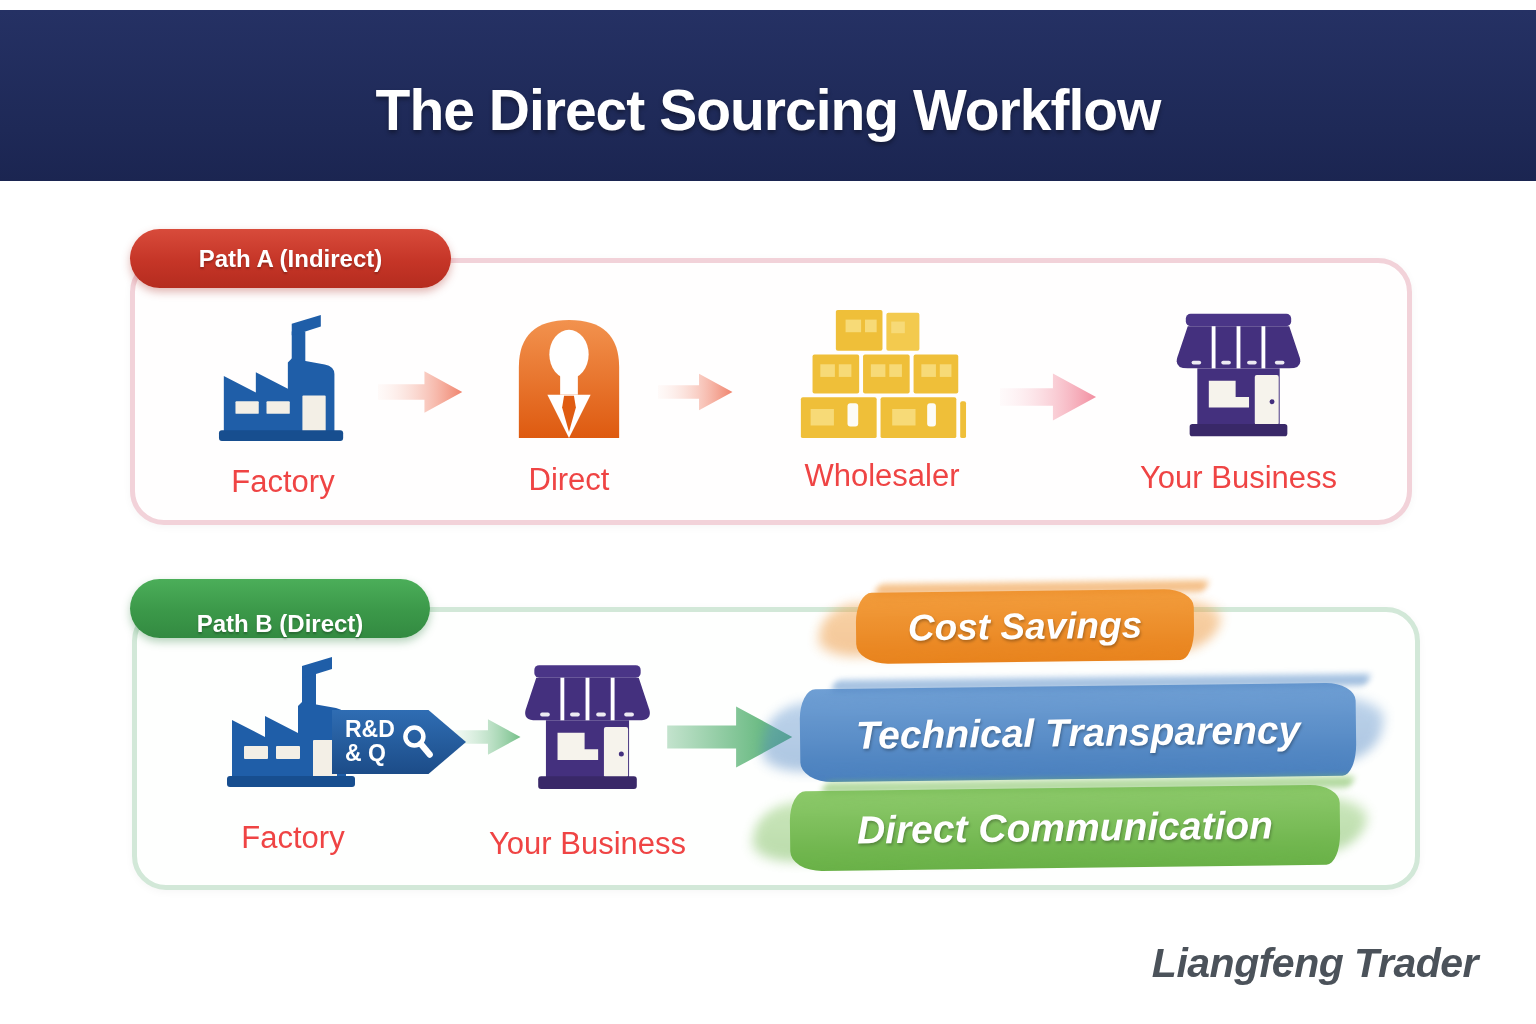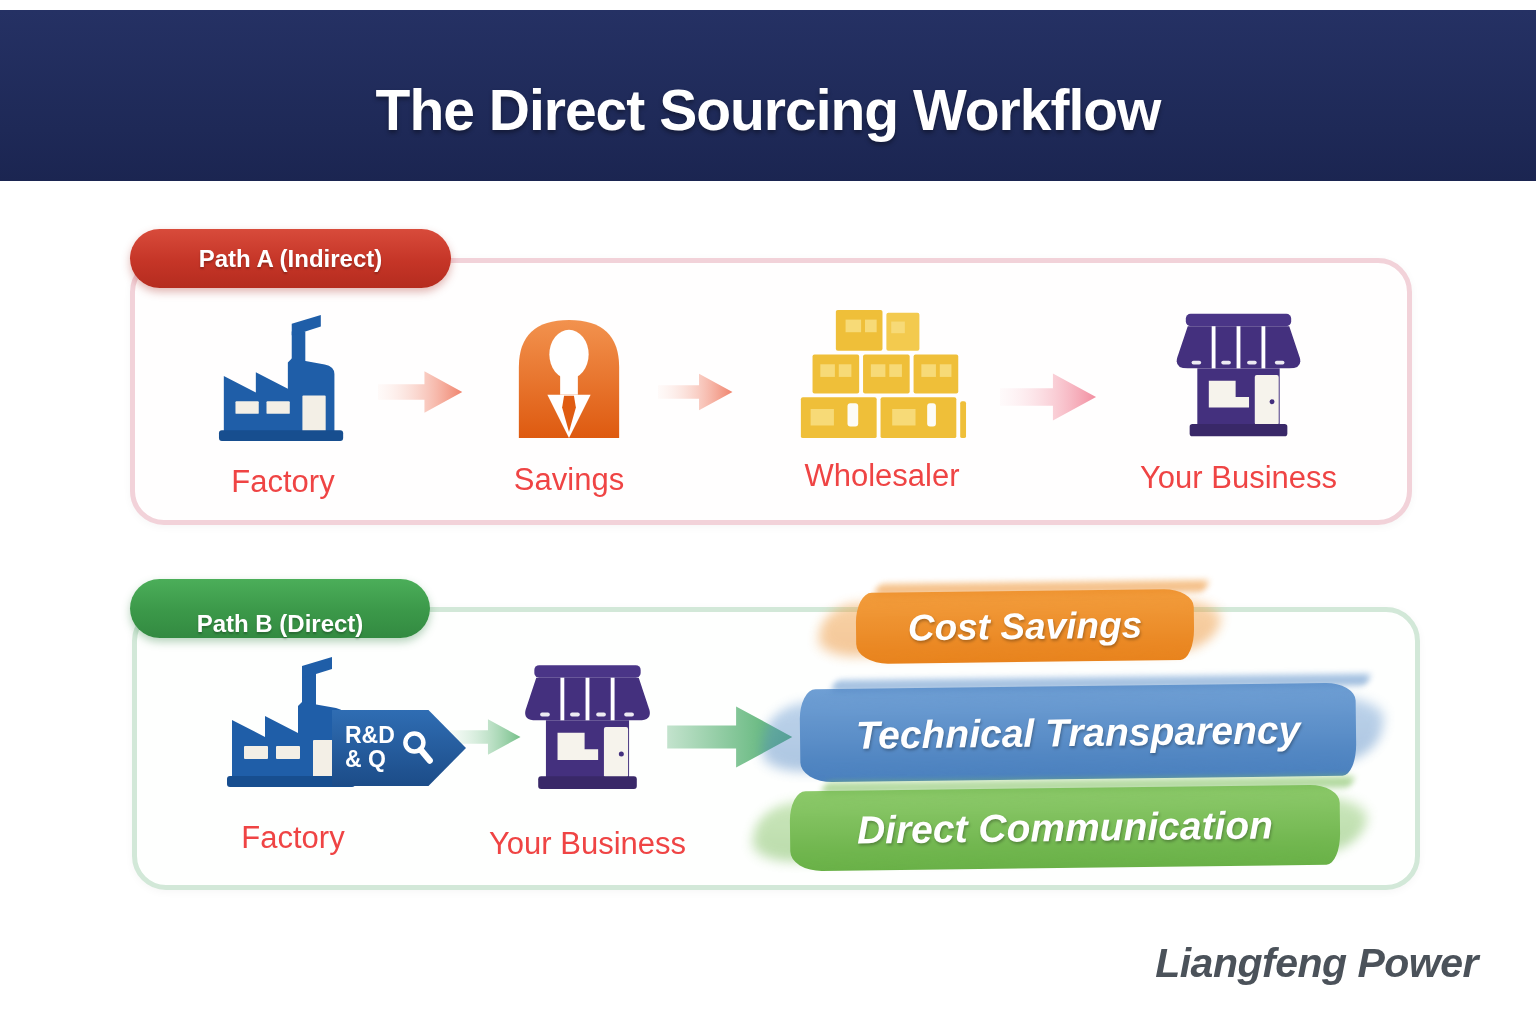--- a/index.html
+++ b/index.html
@@ -55,21 +55,21 @@
     white-space:nowrap; color:#ef4444; font-size:31px; font-weight:400;
   }
   .node-a .nlabel { top:152px; }
   .node-b .nlabel { top:168px; }
   .node svg { display:block; }
 
   .arrow { position:absolute; }
 
   
   .rd-tag {
-    position:absolute; left:332px; top:710px; width:134px; height:76px;
+    position:absolute; left:332px; top:710px; width:134px; height:64px;
     background:linear-gradient(180deg,#2f6db3,#1c4c88);
     clip-path:polygon(0 0, 72% 0, 100% 50%, 72% 100%, 0 100%);
     display:flex; align-items:center; padding-left:13px; gap:5px;
     z-index:3;
   }
   .rd-text { display:flex; flex-direction:column; color:#fff; font-weight:700; font-size:23px; line-height:1.04; }
   .rd-tag svg { flex:0 0 auto; }
 
   
   .banner {
@@ -153,21 +153,21 @@
         <stop offset="0" stop-color="#f2924e"></stop>
             <stop offset="1" stop-color="#de5a10"></stop>
       </linearGradient>
         </defs>
       <path d="M9 130 L9 58 Q9 10 60 10 Q111 10 111 58 L111 130 Z" fill="url(#tg)"></path>
       <rect x="51" y="60" width="18" height="26" fill="#ffffff"></rect>
       <ellipse cx="60" cy="45" rx="20" ry="25" fill="#ffffff"></ellipse>
       <polygon points="38,86 82,86 60,130" fill="#ffffff"></polygon>
       <polygon points="55,87 65,87 67,99 60,124 53,99" fill="#e05c12"></polygon>
     </svg>
-    <div class="nlabel">Savings</div>
+    <div class="nlabel">Direct</div>
   </div>
 
   <svg class="arrow" style="left:658px; top:366px;" width="76" height="52" viewBox="0 0 100 58">
     <defs>
         <linearGradient id="pa2" x1="0" y1="0" x2="1" y2="0">
       <stop offset="0" stop-color="#fdeee9" stop-opacity="0.25"></stop>
           <stop offset="1" stop-color="#f0836c"></stop>
     </linearGradient>
       </defs>
     <path d="M0 20 H54 V5 L98 29 L54 53 V38 H0 Z" fill="url(#pa2)"></path>
@@ -320,15 +320,15 @@
   <div class="banner banner-orange">
     <span>Cost Savings</span>
   </div>
   <div class="banner banner-blue">
     <span>Technical Transparency</span>
   </div>
   <div class="banner banner-green">
     <span>Direct Communication</span>
   </div>
 
-  <div class="brand">Liangfeng Power</div>
+  <div class="brand">Liangfeng Trader</div>
 
 </div>
 
 </body></html>

